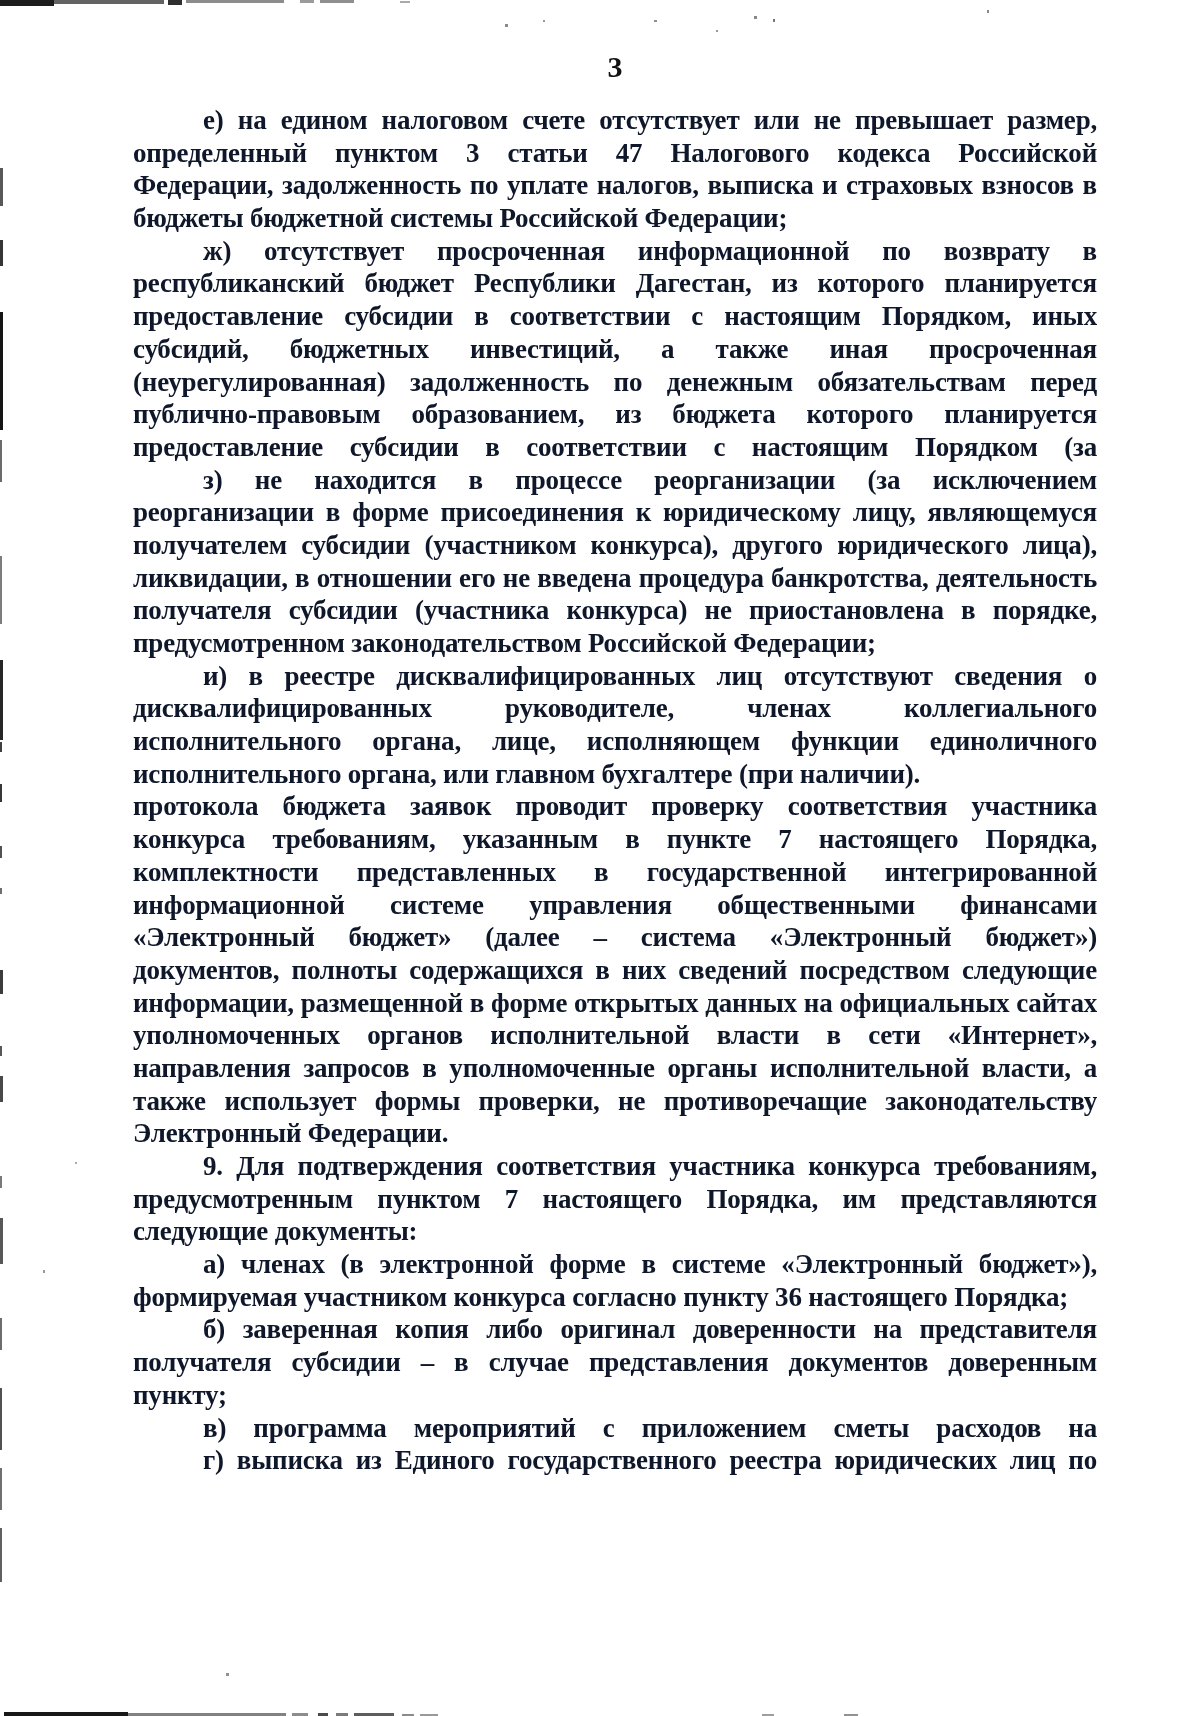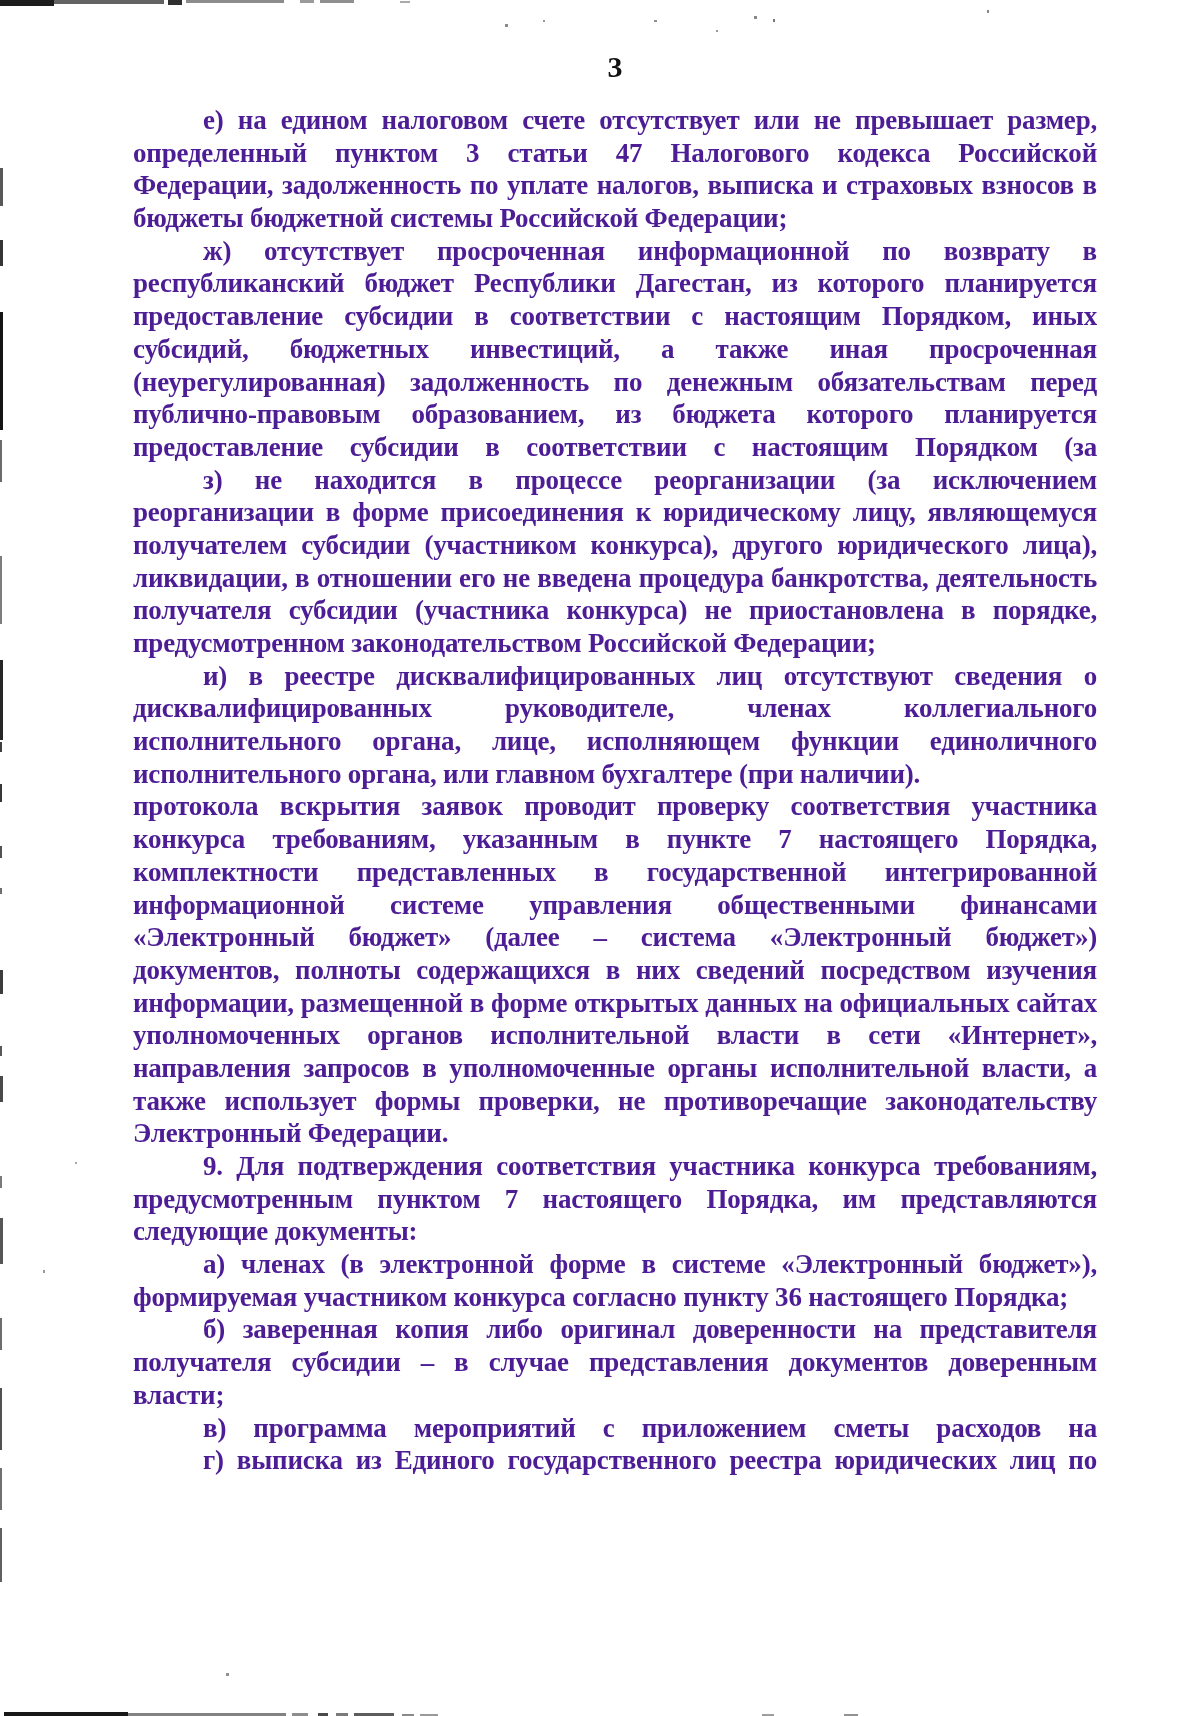--- a/index.html
+++ b/index.html
@@ -30,21 +30,21 @@
     color: #111;
   }
   .text-block {
     position: absolute;
     top: 104px;
     left: 133px;
     width: 964px;
     font-size: 27px;
     font-weight: bold;
     letter-spacing: -0.2px;
-    color: #4c1d95;
+    color: #0f172a;
   }
   .paragraph {
     margin: 0;
     padding: 0;
   }
   .line {
     height: 32.7px;
     line-height: 32.7px;
     white-space: nowrap;
     overflow: hidden;
@@ -96,45 +96,45 @@
         <div class="line">получателя субсидии (участника конкурса) не приостановлена в порядке,</div>
         <div class="line last">предусмотренном законодательством Российской Федерации;</div>
       </div>
       <div class="paragraph">
         <div class="line indent">и) в реестре дисквалифицированных лиц отсутствуют сведения о</div>
         <div class="line">дисквалифицированных руководителе, членах коллегиального</div>
         <div class="line">исполнительного органа, лице, исполняющем функции единоличного</div>
         <div class="line last">исполнительного органа, или главном бухгалтере (при наличии).</div>
       </div>
       <div class="paragraph">
-        <div class="line">протокола вскрытия заявок проводит проверку соответствия участника</div>
+        <div class="line">протокола бюджета заявок проводит проверку соответствия участника</div>
         <div class="line">конкурса требованиям, указанным в пункте 7 настоящего Порядка,</div>
         <div class="line">комплектности представленных в государственной интегрированной</div>
         <div class="line">информационной системе управления общественными финансами</div>
         <div class="line">«Электронный бюджет» (далее – система «Электронный бюджет»)</div>
-        <div class="line">документов, полноты содержащихся в них сведений посредством изучения</div>
+        <div class="line">документов, полноты содержащихся в них сведений посредством следующие</div>
         <div class="line">информации, размещенной в форме открытых данных на официальных сайтах</div>
         <div class="line">уполномоченных органов исполнительной власти в сети «Интернет»,</div>
         <div class="line">направления запросов в уполномоченные органы исполнительной власти, а</div>
         <div class="line">также использует формы проверки, не противоречащие законодательству</div>
         <div class="line last">Электронный Федерации.</div>
       </div>
       <div class="paragraph">
         <div class="line indent">9. Для подтверждения соответствия участника конкурса требованиям,</div>
         <div class="line">предусмотренным пунктом 7 настоящего Порядка, им представляются</div>
         <div class="line last">следующие документы:</div>
       </div>
       <div class="paragraph">
         <div class="line indent">а) членах (в электронной форме в системе «Электронный бюджет»),</div>
         <div class="line last">формируемая участником конкурса согласно пункту 36 настоящего Порядка;</div>
       </div>
       <div class="paragraph">
         <div class="line indent">б) заверенная копия либо оригинал доверенности на представителя</div>
         <div class="line">получателя субсидии – в случае представления документов доверенным</div>
-        <div class="line last">власти;</div>
+        <div class="line last">пункту;</div>
       </div>
       <div class="paragraph">
         <div class="line indent">в) программа мероприятий с приложением сметы расходов на</div>
       </div>
       <div class="paragraph">
         <div class="line indent">г) выписка из Единого государственного реестра юридических лиц по</div>
       </div>
     </div>
 
   <div class="artifacts-layer">

